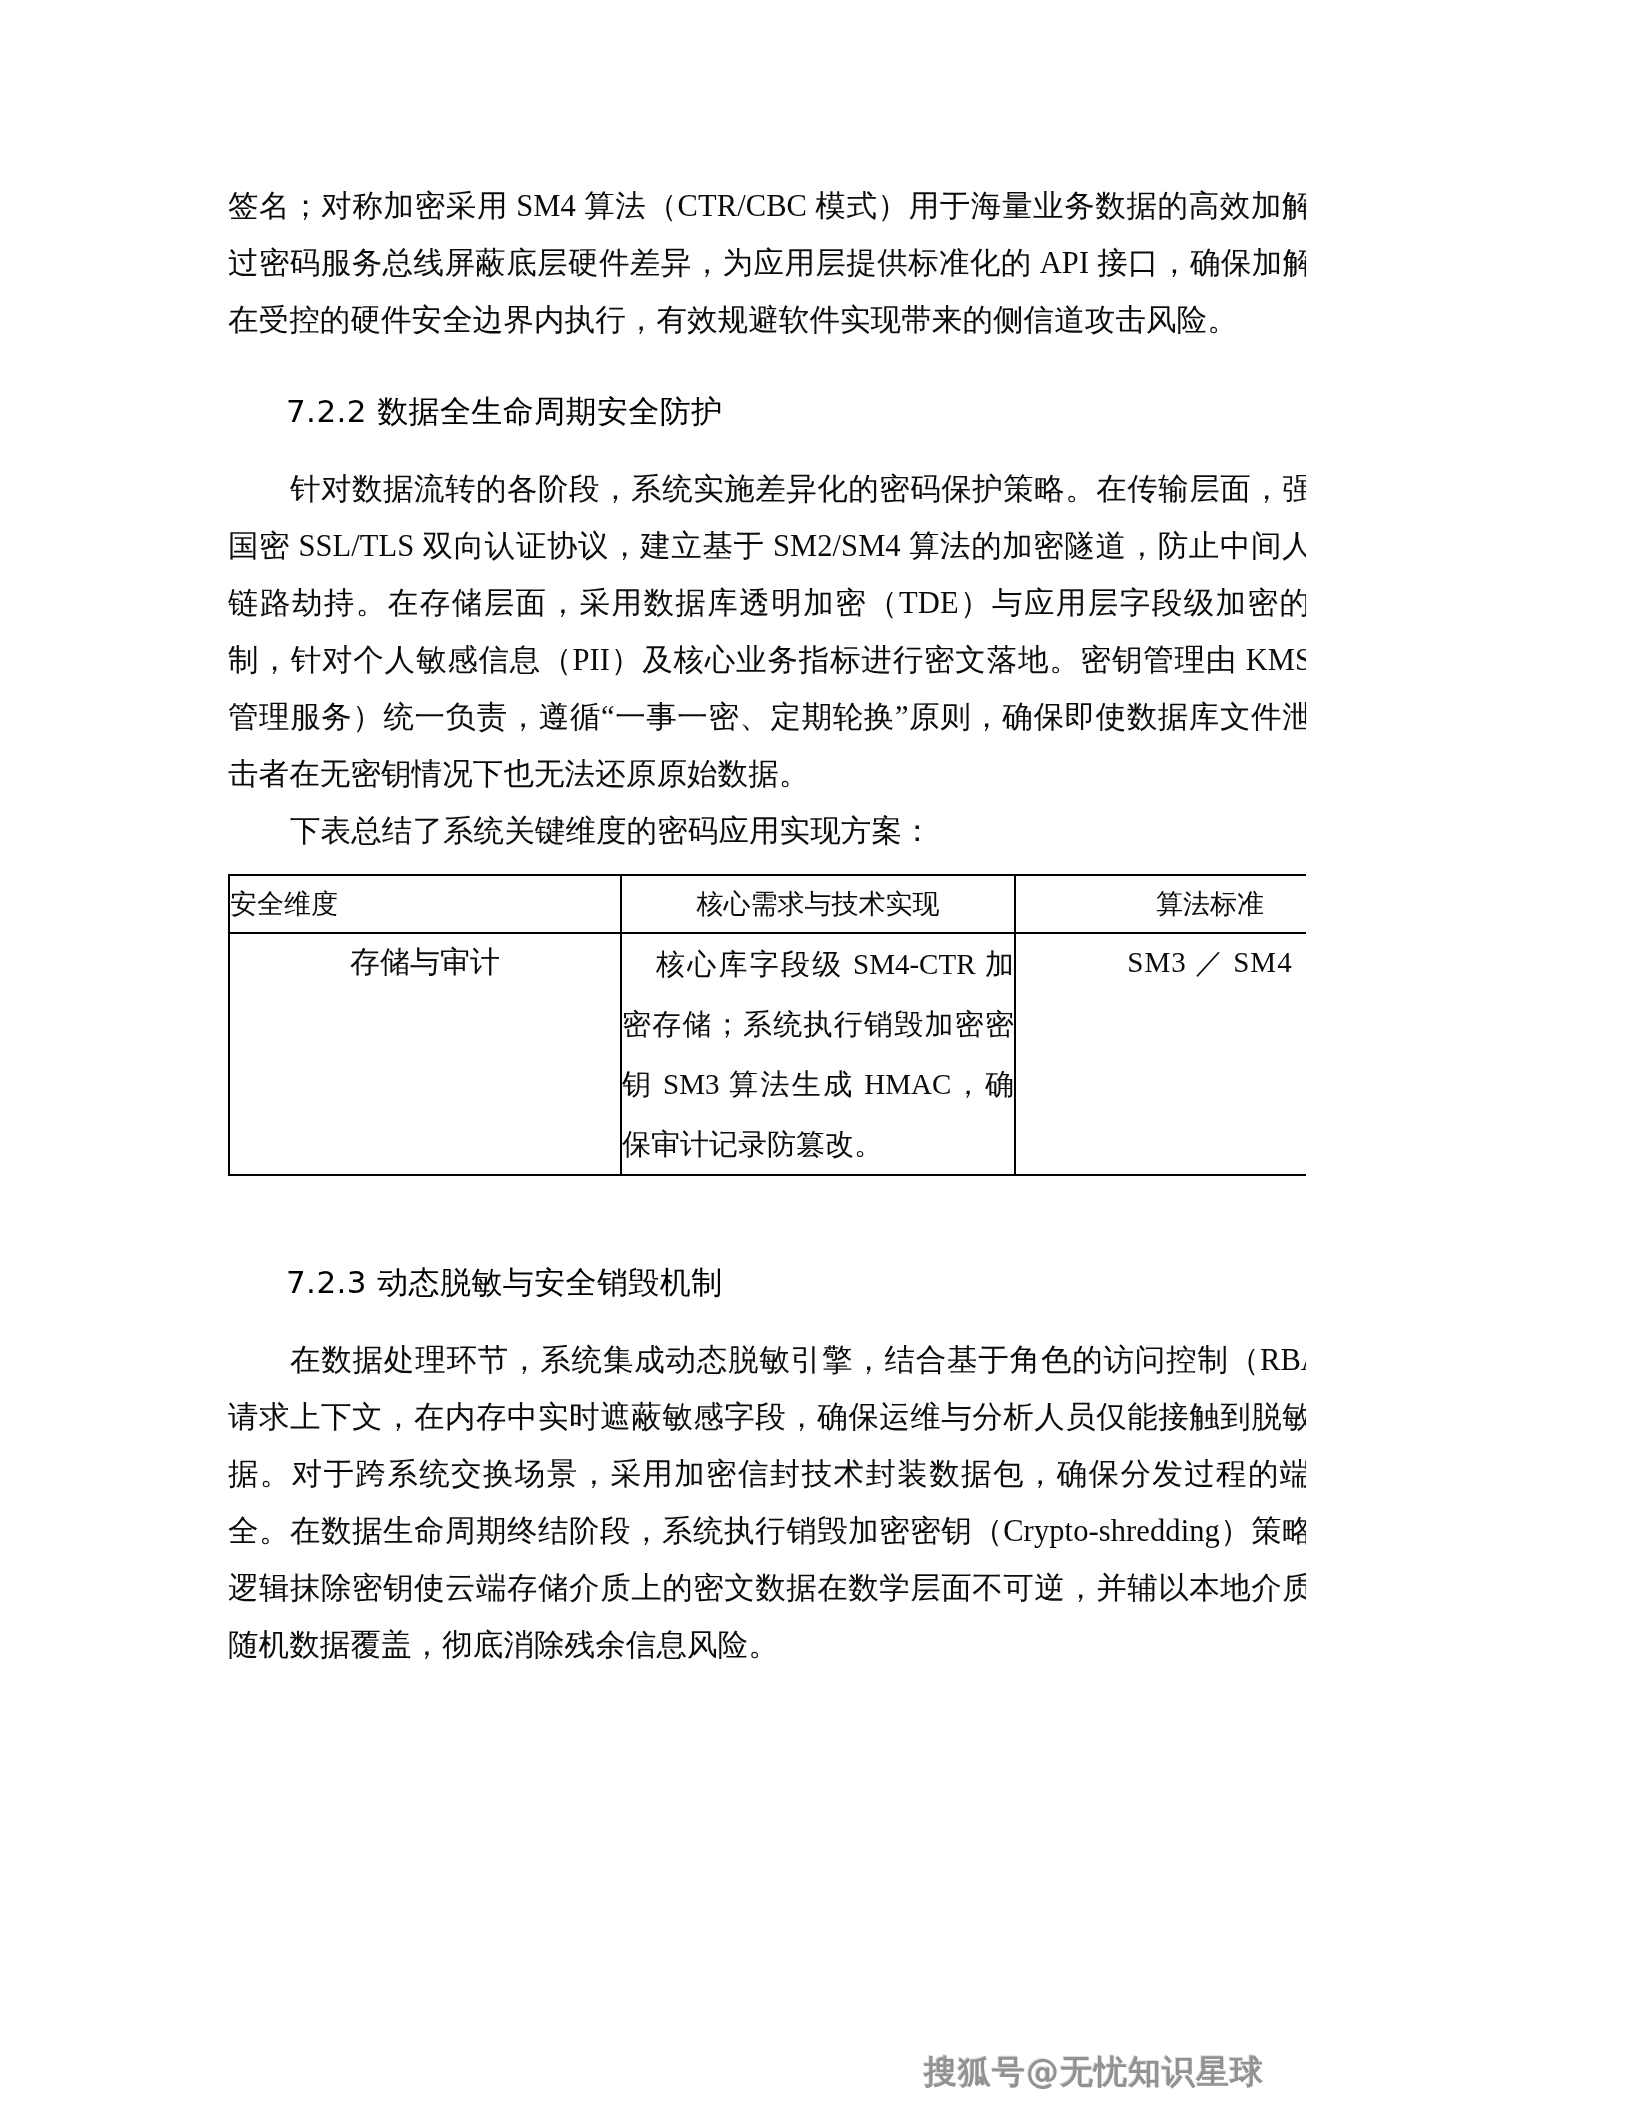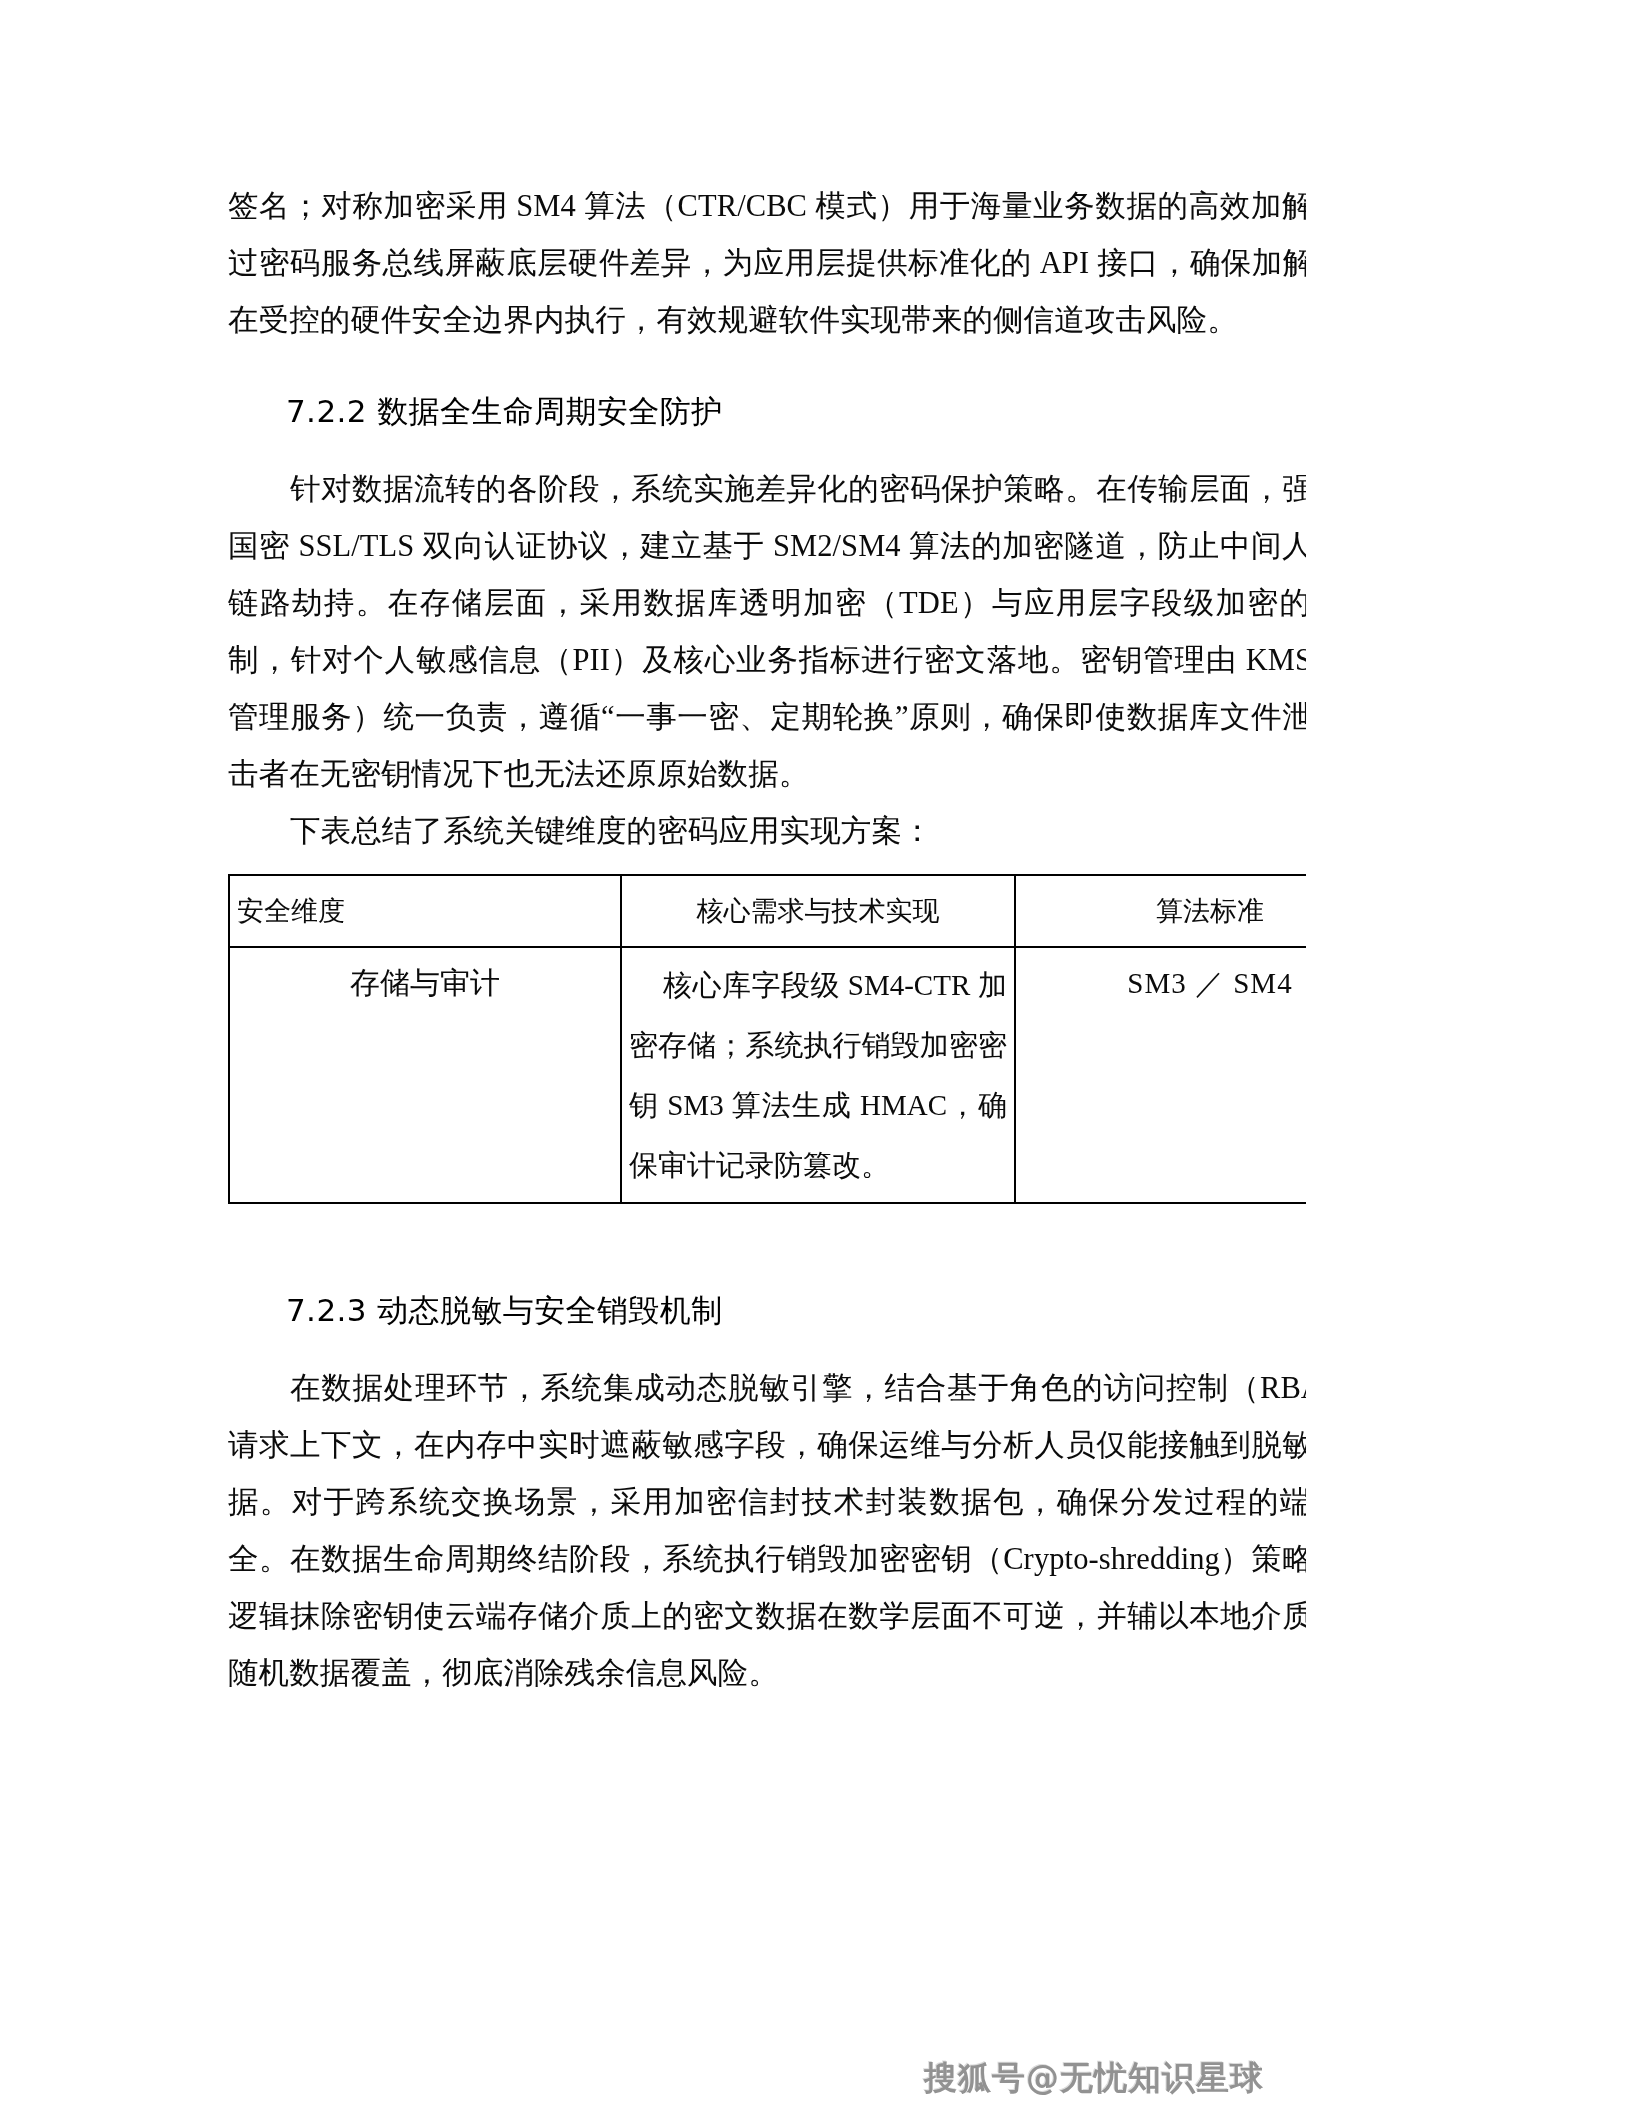--- a/index.html
+++ b/index.html
@@ -58,21 +58,21 @@
 
   
   table.spec {
     border-collapse: collapse;
     width: 1178px;
     margin: 14px 0 0 0;
     table-layout: fixed;
   }
   table.spec td, table.spec th {
     border: 2px solid #000000;
-    padding: 7px;
+    padding: 0;
     vertical-align: top;
     font-weight: normal;
     margin-left: 8px;
   }
   table.spec col.c1 { width: 392px; }
   table.spec col.c2 { width: 394px; }
   table.spec col.c3 { width: 390px; }
 
   .th-cell {
     font-family: "DejaVu Sans", "Liberation Sans", sans-serif;
@@ -107,21 +107,21 @@
     letter-spacing: 1px;
   }
 
   
   .gap-after-table { height: 78px; }
 
   
   .watermark {
     position: absolute;
     right: 42px;
-    bottom: 14px;
+    bottom: 20px;
     font-family: "DejaVu Sans", "Liberation Sans", sans-serif;
     font-size: 33px;
     font-weight: bold;
     line-height: 40px;
     color: #8d8d8d;
     letter-spacing: 1px;
     opacity: 0.95;
     white-space: nowrap;
     text-shadow: 1px 1px 0 rgba(255,255,255,0.9), -1px -1px 0 rgba(150,150,150,0.35);
   }

